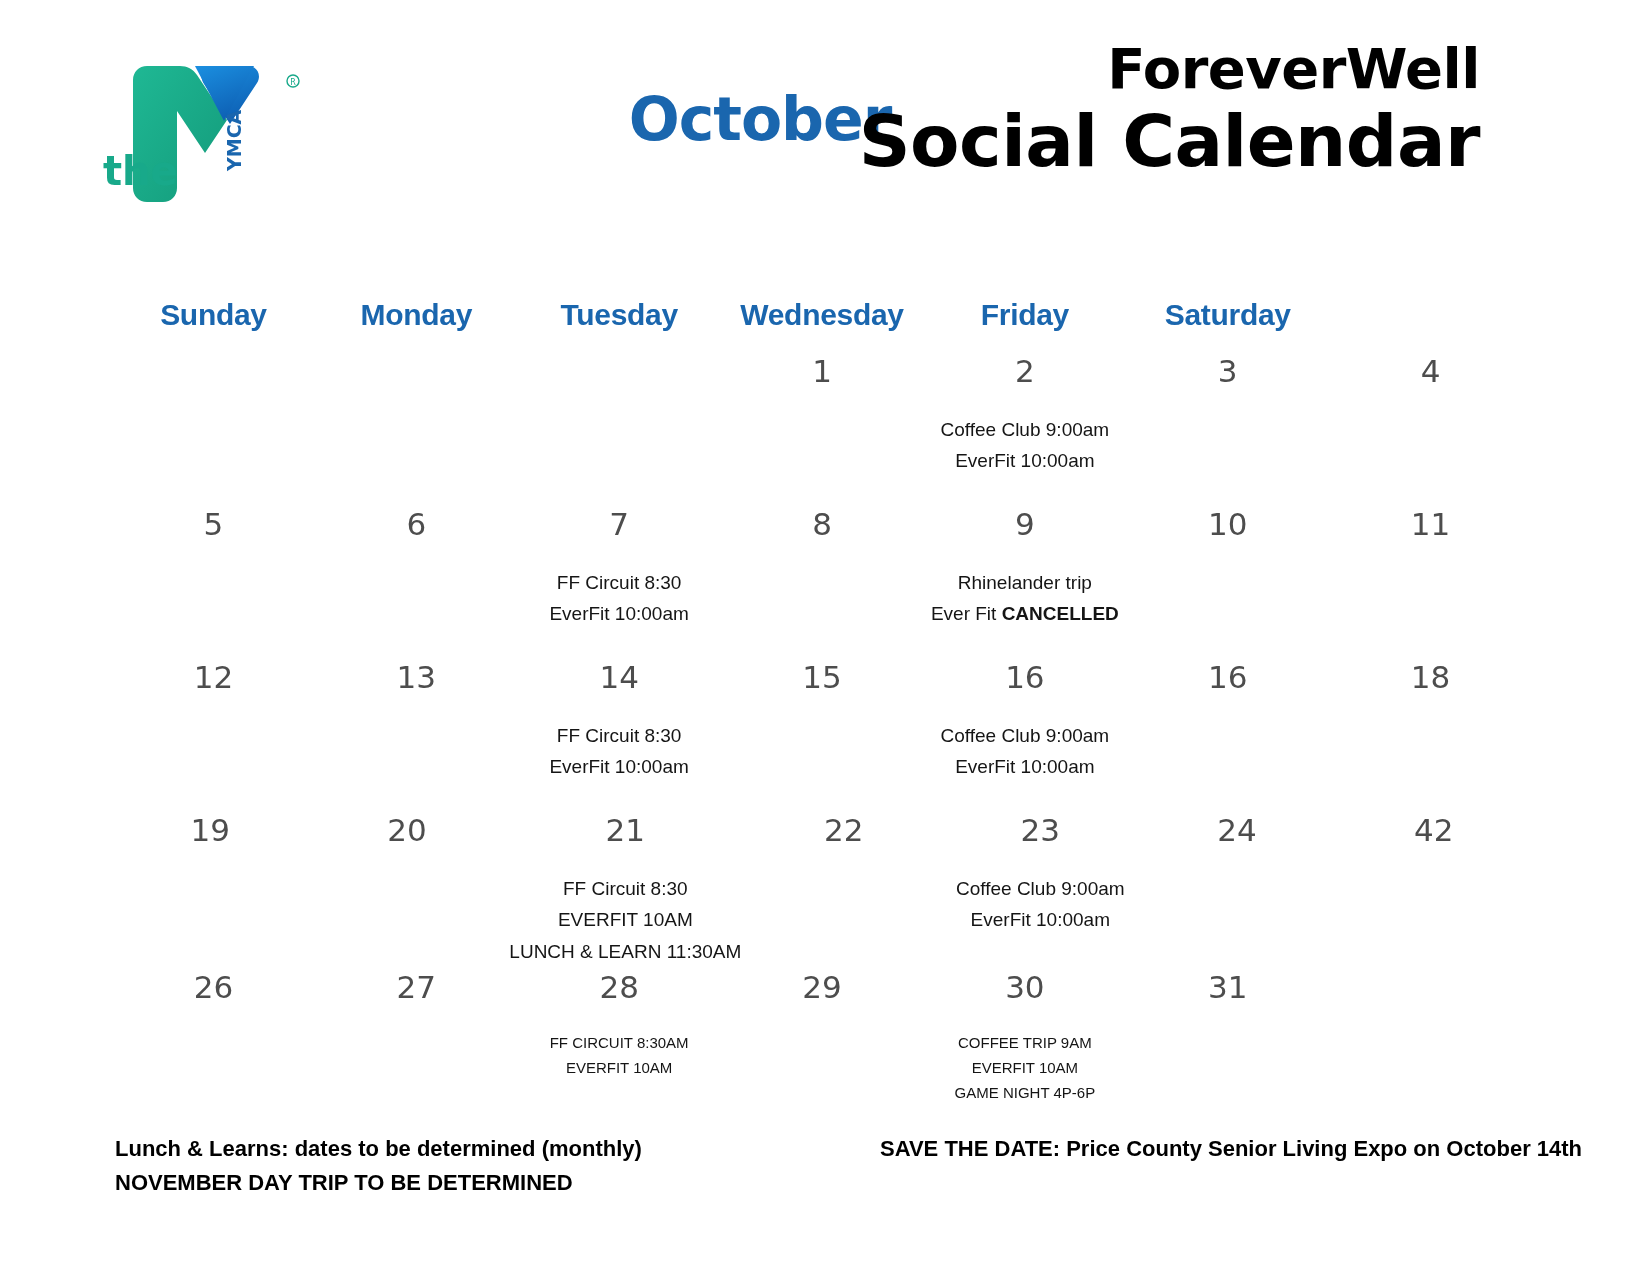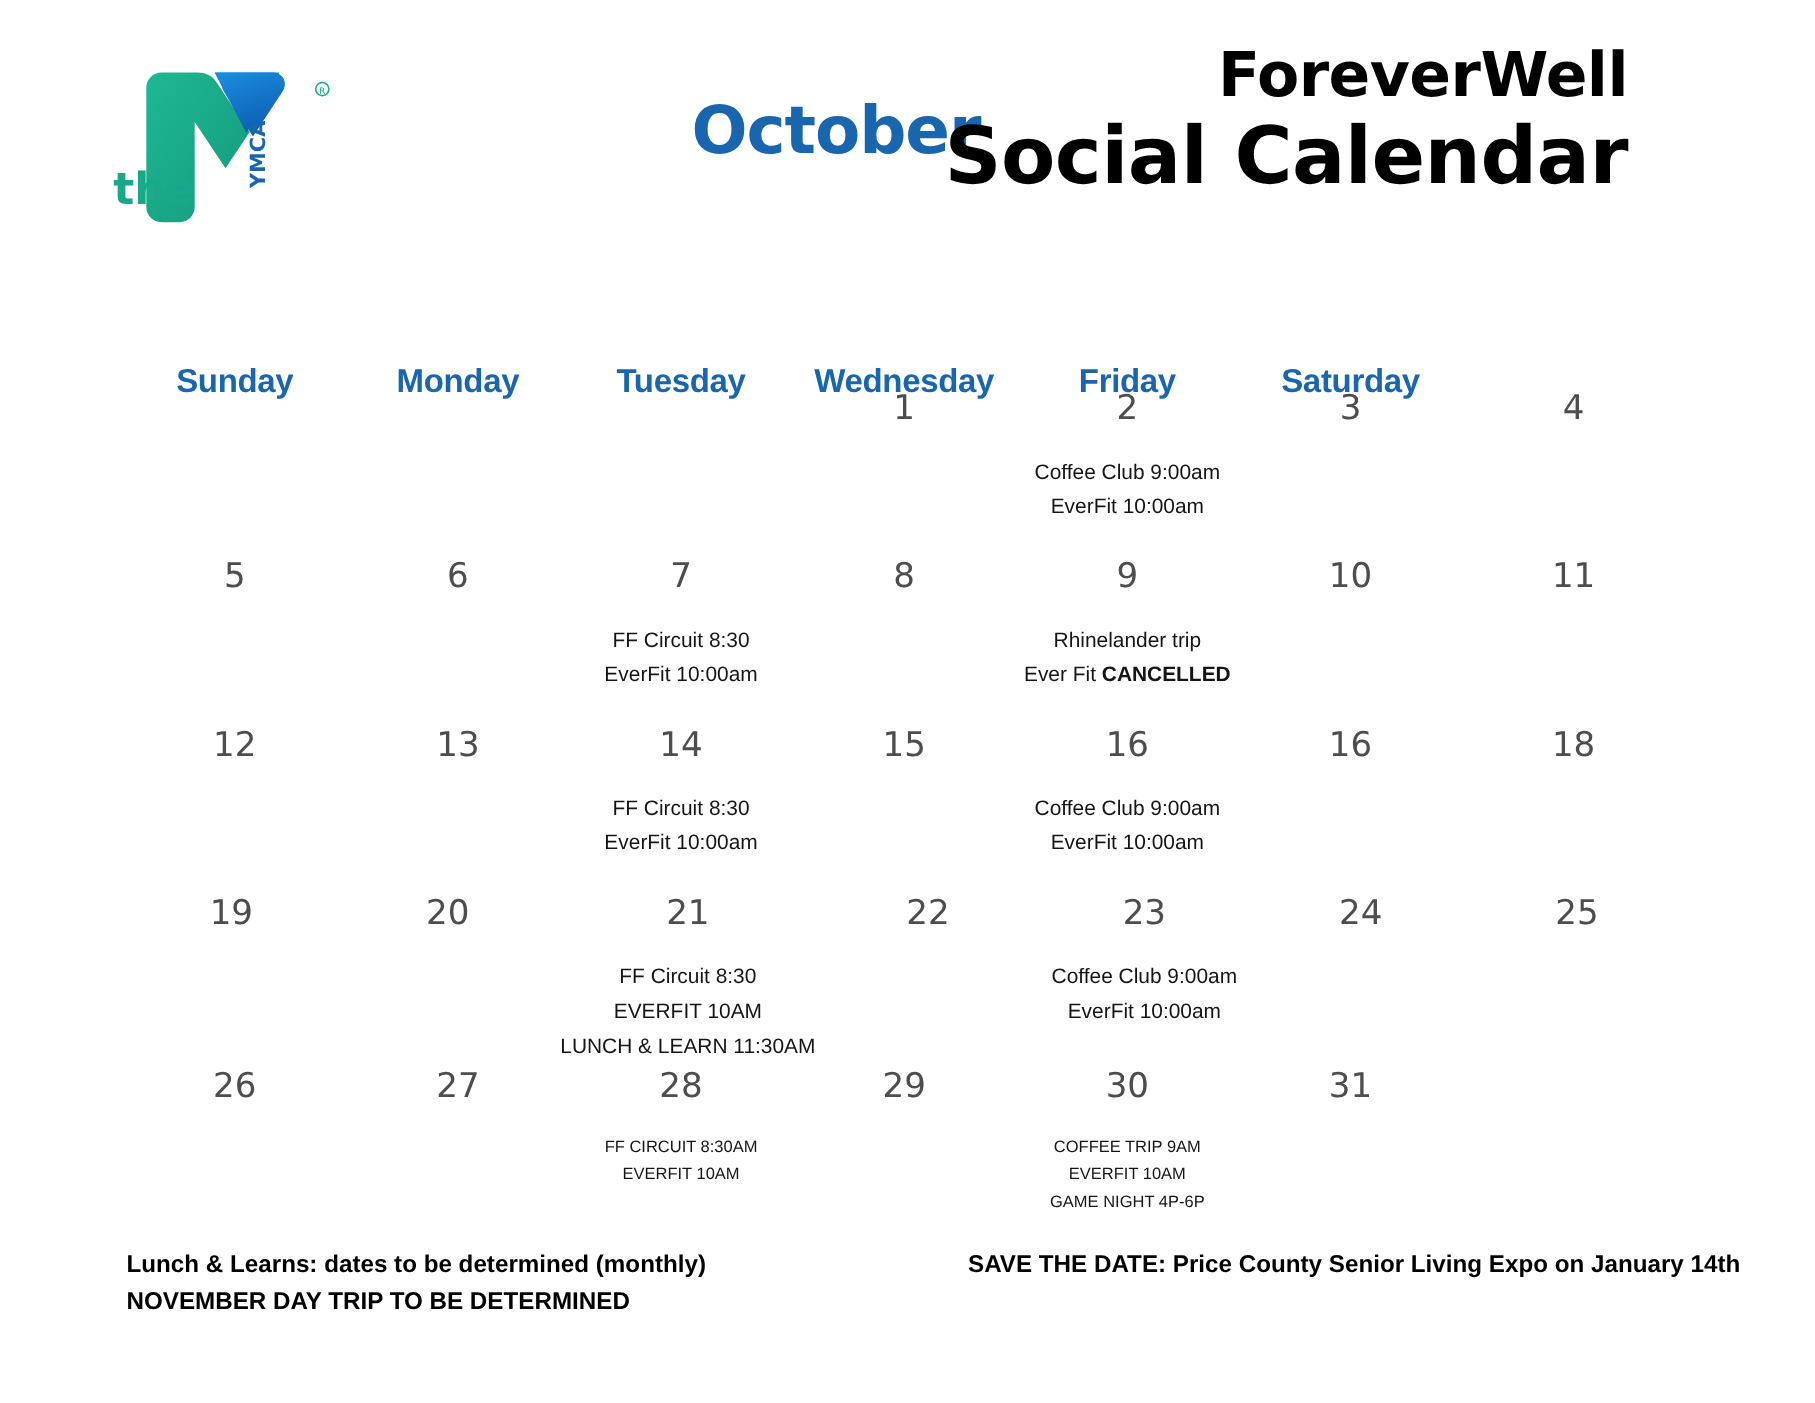--- a/index.html
+++ b/index.html
@@ -88,21 +88,20 @@
     grid-template-columns: repeat(7, 1fr);
     height: 52px;
   }
   .dow {
     text-align: center;
     font-family: "Liberation Sans Narrow", "Liberation Sans", sans-serif;
     font-size: 30px;
     font-weight: bold;
     color: #1a66ae;
     letter-spacing: -0.3px;
-    margin-top: 32px;
   }
 
   .week {
     display: grid;
     grid-template-columns: repeat(7, 1fr);
     min-height: 153px;
   }
 
   .cell {
     padding: 2px 4px 0 4px;
@@ -323,21 +322,21 @@
             <div class="daynum">23</div>
             <div class="events">
               <div class="ev">Coffee Club 9:00am</div>
               <div class="ev">EverFit 10:00am</div>
             </div>
           </div>
           <div class="cell">
             <div class="daynum">24</div>
           </div>
           <div class="cell">
-            <div class="daynum">25</div>
+            <div class="daynum">42</div>
           </div>
         </div>
         <div class="week">
           <div class="cell">
             <div class="daynum">26</div>
           </div>
           <div class="cell">
             <div class="daynum">27</div>
           </div>
           <div class="cell">
@@ -365,17 +364,17 @@
         </div>
       </div>
   </div>
 
   <div class="footer">
     <div class="footer-left">
       <div class="foot-line">Lunch &amp; Learns: dates to be determined (monthly)</div>
       <div class="foot-line">NOVEMBER DAY TRIP TO BE DETERMINED</div>
     </div>
     <div class="footer-right">
-      <div class="foot-line">SAVE THE DATE: Price County Senior Living Expo on January 14th</div>
+      <div class="foot-line">SAVE THE DATE: Price County Senior Living Expo on October 14th</div>
     </div>
   </div>
 
 </div>
 
 </body></html>

